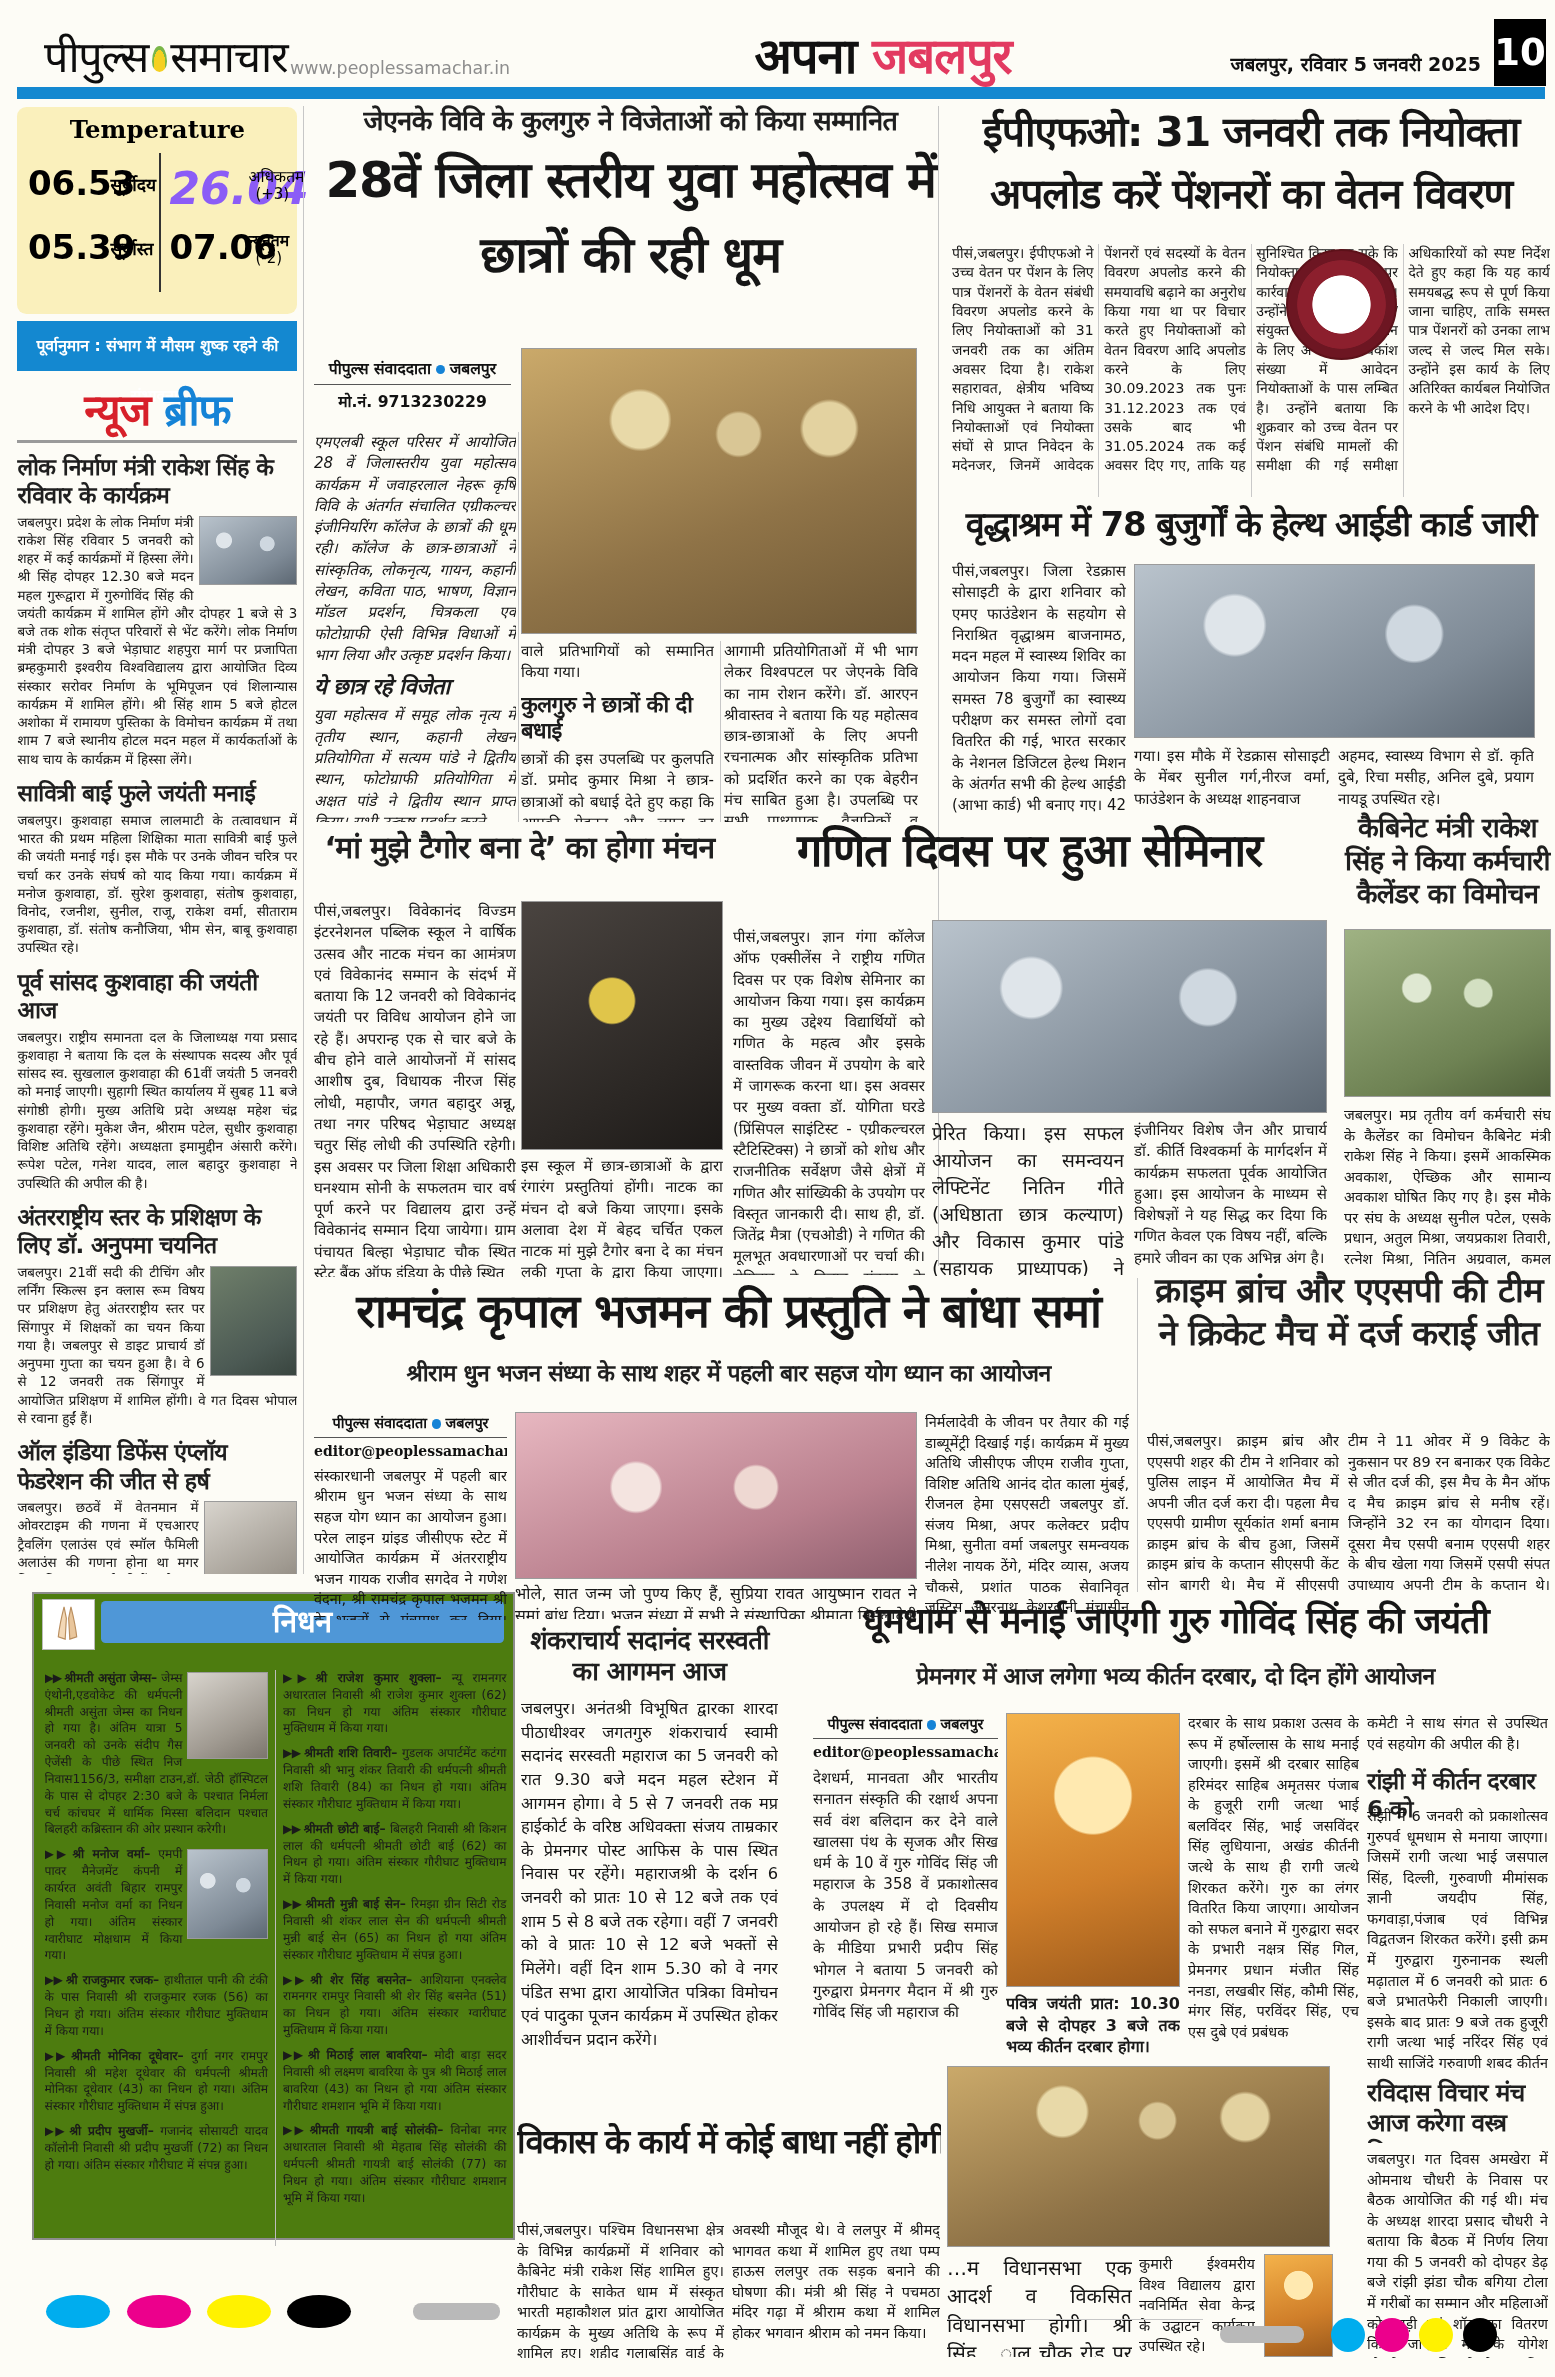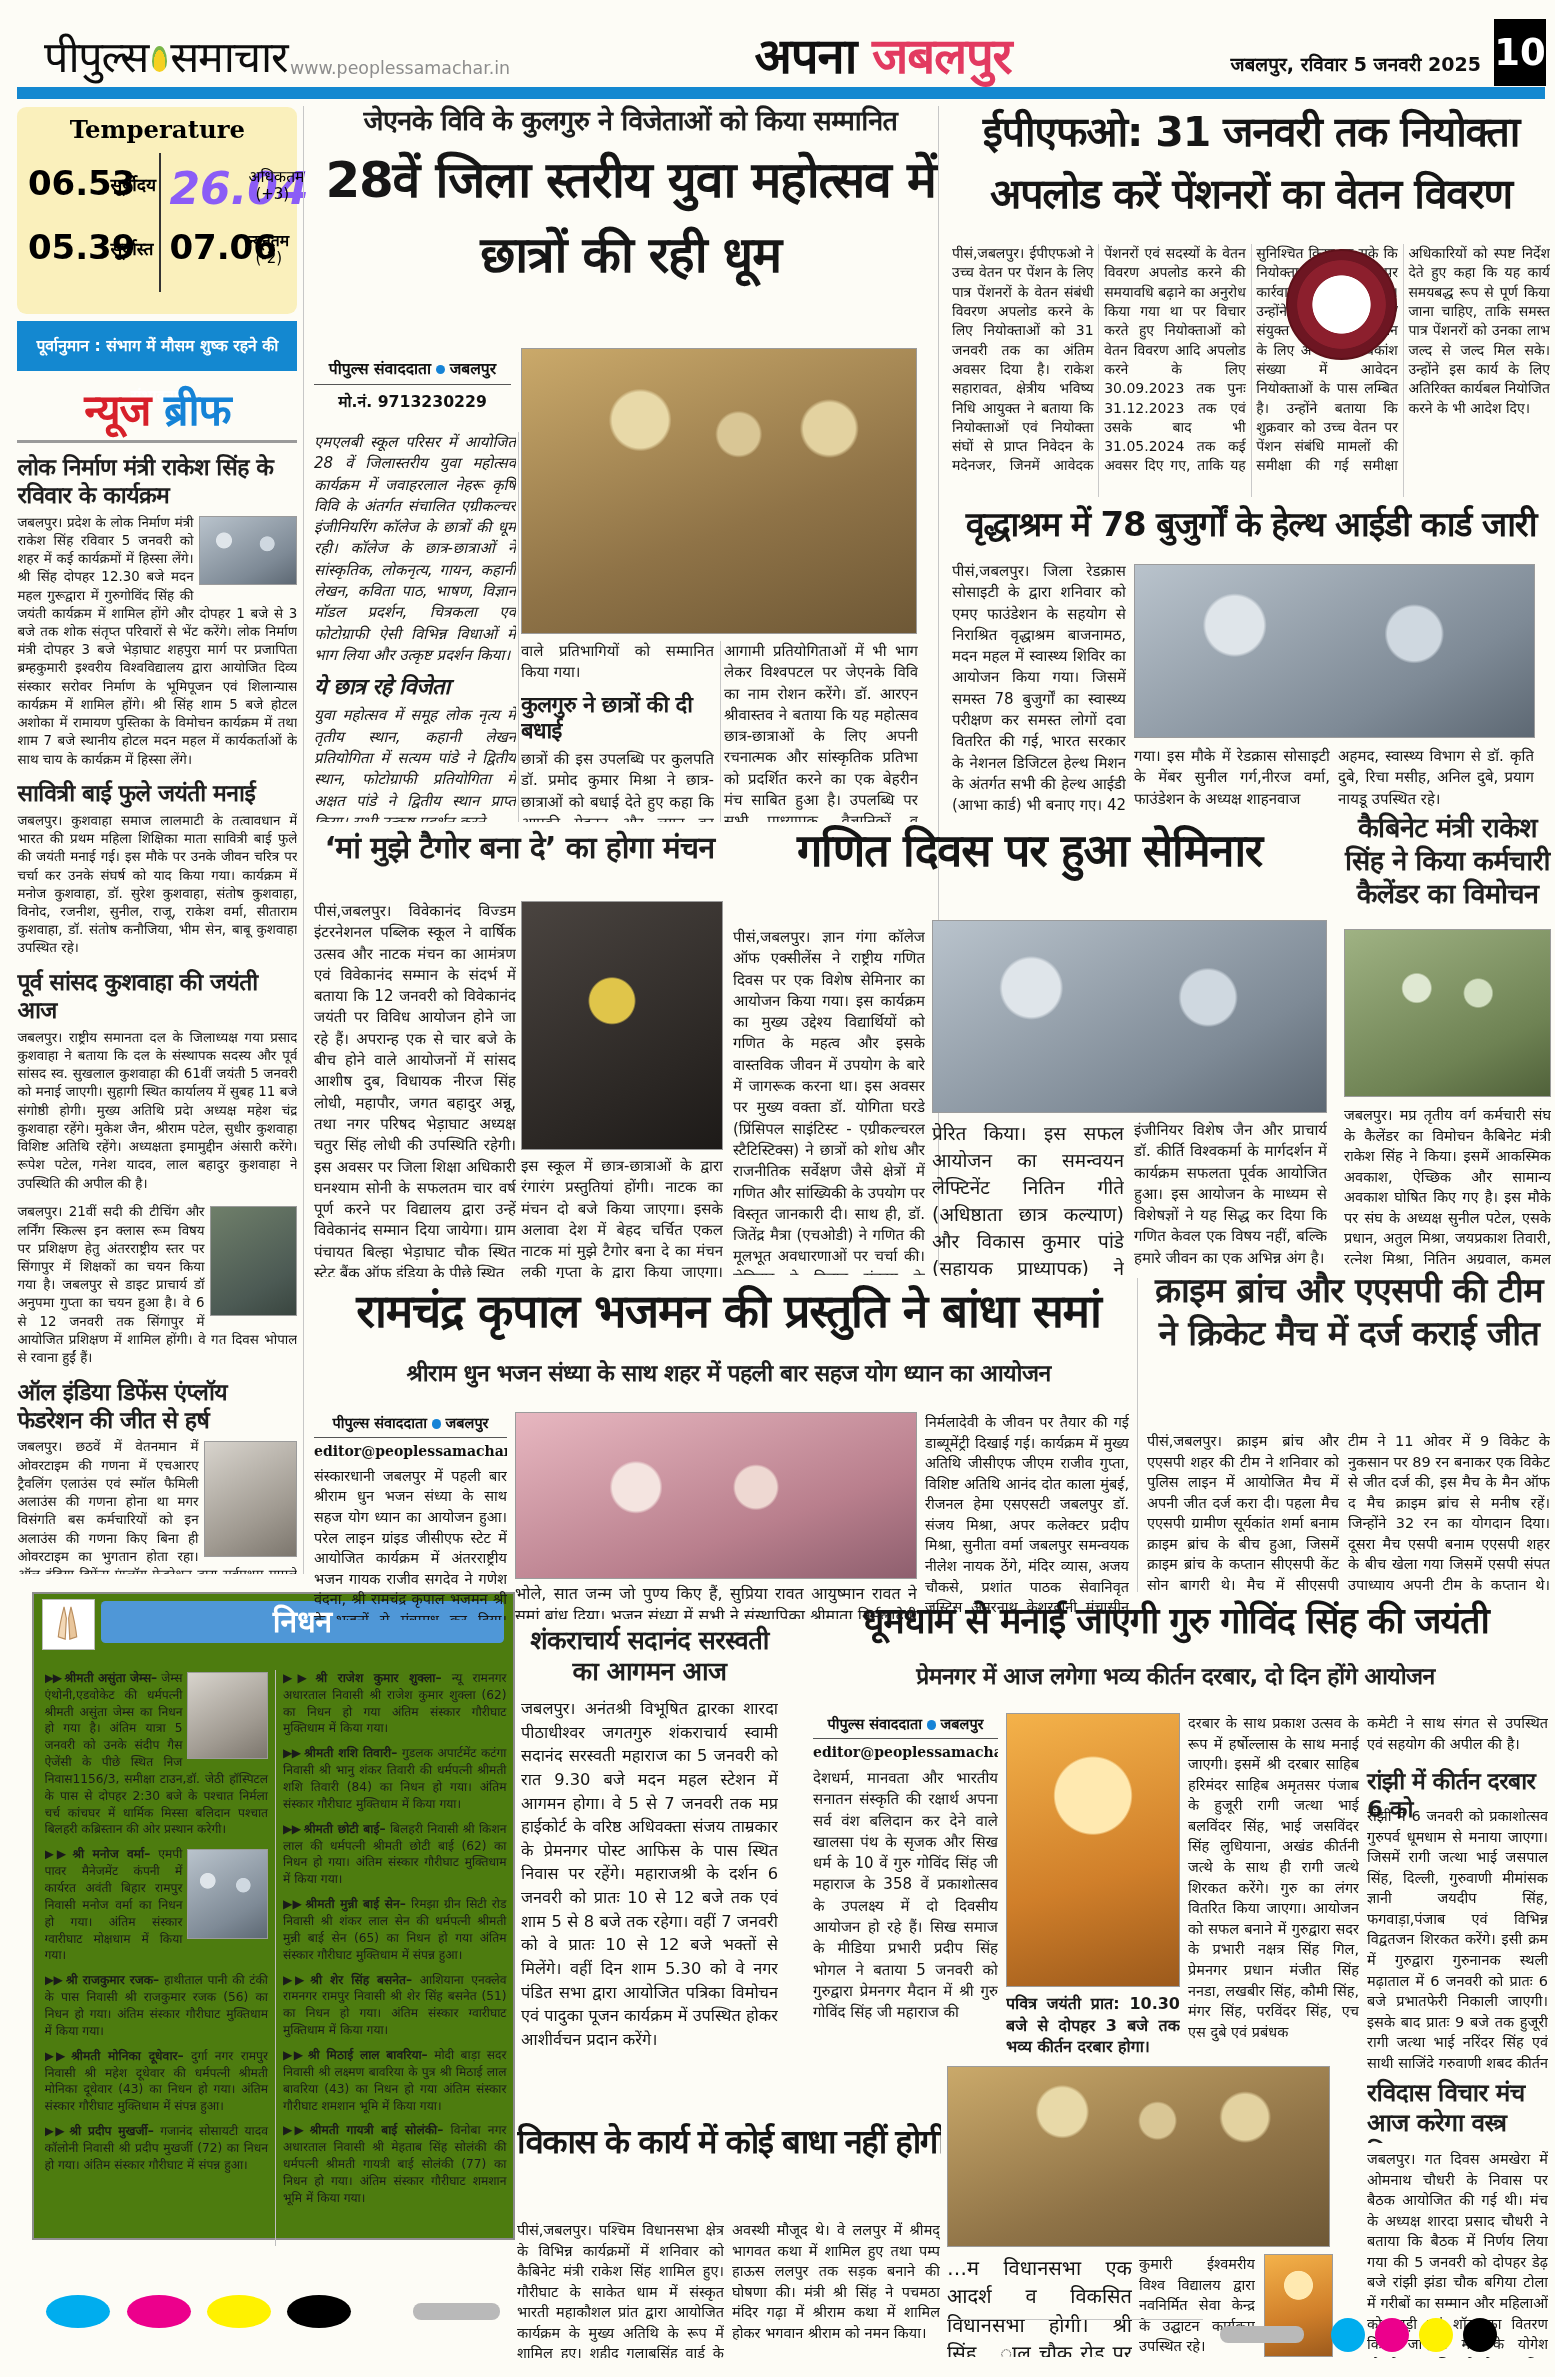--- a/index.html
+++ b/index.html
@@ -80,20 +80,21 @@
   </div>
   <div style="margin-top:10.5px;">
     <div class="hl" style="font-size:23px;">सावित्री बाई फुले जयंती मनाई</div>
     <div class="bd" style="font-size:13.4px;line-height:1.36;margin-top:4.6px;">जबलपुर। कुशवाहा समाज लालमाटी के तत्वावधान में भारत की प्रथम महिला शिक्षिका माता सावित्री बाई फुले की जयंती मनाई गई। इस मौके पर उनके जीवन चरित्र पर चर्चा कर उनके संघर्ष को याद किया गया। कार्यक्रम में मनोज कुशवाहा, डॉ. सुरेश कुशवाहा, संतोष कुशवाहा, विनोद, रजनीश, सुनील, राजू, राकेश वर्मा, सीताराम कुशवाहा, डॉ. संतोष कनौजिया, भीम सेन, बाबू कुशवाहा उपस्थित रहे।</div>
   </div>
   <div style="margin-top:10.5px;">
     <div class="hl" style="font-size:23px;">पूर्व सांसद कुशवाहा की जयंती आज</div>
     <div class="bd" style="font-size:13.4px;line-height:1.36;margin-top:4.6px;">जबलपुर। राष्ट्रीय समानता दल के जिलाध्यक्ष गया प्रसाद कुशवाहा ने बताया कि दल के संस्थापक सदस्य और पूर्व सांसद स्व. सुखलाल कुशवाहा की 61वीं जयंती 5 जनवरी को मनाई जाएगी। सुहागी स्थित कार्यालय में सुबह 11 बजे संगोष्ठी होगी। मुख्य अतिथि प्रदेा अध्यक्ष महेश चंद्र कुशवाहा रहेंगे। मुकेश जैन, श्रीराम पटेल, सुधीर कुशवाहा विशिष्ट अतिथि रहेंगे। अध्यक्षता इमामुद्दीन अंसारी करेंगे। रूपेश पटेल, गनेश यादव, लाल बहादुर कुशवाहा ने उपस्थिति की अपील की है।</div>
   </div>
   <div style="margin-top:10.5px;">
+    <div class="hl" style="font-size:23px;">अंतरराष्ट्रीय स्तर के प्रशिक्षण के लिए डॉ. अनुपमा चयनित</div>
     <div class="bd" style="font-size:13.4px;line-height:1.36;margin-top:4.6px;">
       <span class="ph ph-gray" style="float:right;width:87px;height:110px;margin:2.3px 0 3.5px 5.8px;background:linear-gradient(150deg,#6f7f6a,#4c5a54 70%,#39453f);"></span>
       <span>जबलपुर। 21वीं सदी की टीचिंग और लर्निंग स्किल्स इन क्लास रूम विषय पर प्रशिक्षण हेतु अंतरराष्ट्रीय स्तर पर सिंगापुर में शिक्षकों का चयन किया गया है। जबलपुर से डाइट प्राचार्य डॉ अनुपमा गुप्ता का चयन हुआ है। वे 6 से 12 जनवरी तक सिंगापुर में आयोजित प्रशिक्षण में शामिल होंगी। वे गत दिवस भोपाल से रवाना हुईं हैं।</span>
     </div>
   </div>
   <div style="margin-top:10.5px;">
     <div class="hl" style="font-size:23px;">ऑल इंडिया डिफेंस एंप्लॉय फेडरेशन की जीत से हर्ष</div>
     <div class="bd" style="font-size:13.4px;line-height:1.36;margin-top:4.6px;">
       <span class="ph ph-gray" style="float:right;width:93px;height:116px;margin:2.3px 0 3.5px 5.8px;"></span>
       <span>जबलपुर। छठवें में वेतनमान में ओवरटाइम की गणना में एचआरए ट्रैवलिंग एलाउंस एवं स्मॉल फैमिली अलाउंस की गणना होना था मगर विसंगति बस कर्मचारियों को इन अलाउंस की गणना किए बिना ही ओवरटाइम का भुगतान होता रहा। ऑल इंडिया डिफेंस एंप्लॉय फेडरेशन द्वारा सर्वप्रथम मामले को संज्ञान में लेकर इसकी चर्चा हर निर्माणी में अपने एफिलेटेड यूनियनों से किया गया। ऑर्डनेंस फैक्ट्री खड़की द्वारा भी कैट कोर्ट में याचिका लगाई थी।</span>

